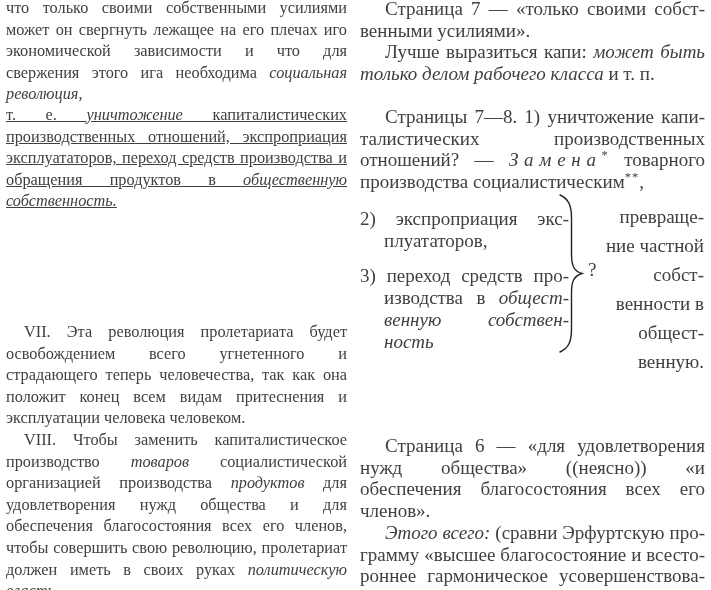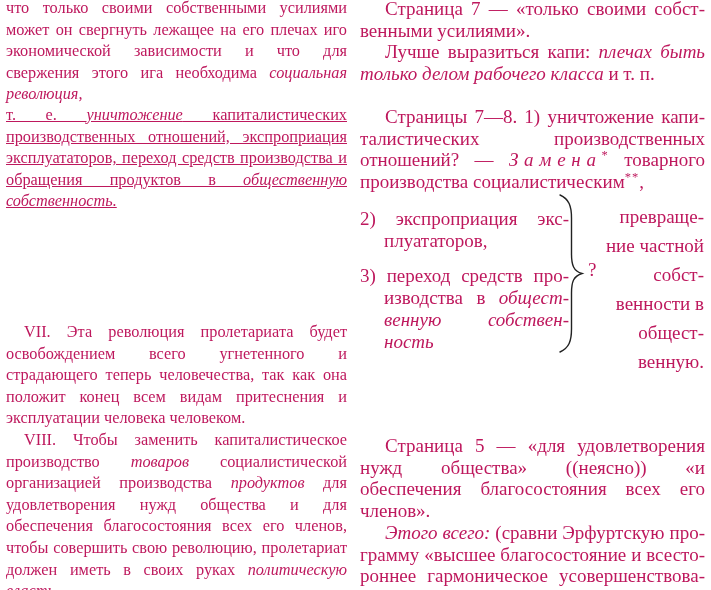--- a/index.html
+++ b/index.html
@@ -58,53 +58,53 @@
   .ann-q { position: absolute; left: 228px; top: 67px; }
   .ann-result {
     position: absolute; left: 243px; top: 10px; width: 101px;
     line-height: 29px; text-align: right;
     hyphens: manual; -webkit-hyphens: manual;
   }
 </style>
 </head>
 <body>
 
-<div class="page" style="background: rgb(255, 255, 255); color: #be185d;">
+<div class="page" style="background: rgb(255, 255, 255); color: #404040;">
 
   <section class="col-left">
     <p class="blk blk-a"><span>что только своими собственными усилиями может он свергнуть лежащее на его плечах иго экономи­ческой зависимости и что для свержения этого ига необходима </span><span class="it">социальная революция,</span></p>
     <p class="blk blk-b"><span>т. е. </span><span class="it">уничтожение</span><span> капиталистических производст­венных отношений, экспроприация эксплуатато­ров, переход средств производства и обращения продуктов в </span><span class="it">общественную собственность.</span></p>
     <div class="blk blk-cd">
       <p class="ind"><span>VII. Эта революция пролетариата будет освобо­ждением всего угнетенного и страдающего теперь человечества, так как она положит конец всем ви­дам притеснения и эксплуатации человека челове­ком.</span></p>
       <p class="ind"><span>VIII. Чтобы заменить капиталистическое произ­водство </span><span class="it">товаров</span><span> социалистической организацией производства </span><span class="it">продуктов</span><span> для удовлетворения нужд общества и для обеспечения благосостояния всех его членов, чтобы совершить свою революцию, пролетариат должен иметь в своих руках </span><span class="it">полити­ческую власть,</span></p>
     </div>
   </section>
 
   <section class="col-right">
 
     <div class="rblk rblk-1">
       <p class="rp"><span>Страница 7 — «только своими собст­венными усилиями».</span></p>
-      <p class="rp"><span>Лучше выразиться капи: </span><span class="it">плечах быть только делом рабочего класса</span><span> и т. п.</span></p>
+      <p class="rp"><span>Лучше выразиться капи: </span><span class="it">может быть только делом рабочего класса</span><span> и т. п.</span></p>
     </div>
 
     <div class="rblk rblk-2">
       <p class="rp"><span>Страницы 7—8. 1) уничтожение капи­талистических производственных отноше­ний? — </span><span class="it spaced">Замена</span><sup>*</sup><span> товарного производст­ва социалистическим</span><sup>**</sup><span>,</span></p>
     </div>
 
     <div class="ann-group">
       <div class="ann-items">
         <p class="ann-item"><span class="ann-num">2)</span> <span><span>экспроприация экс­плуататоров,</span></span></p>
         <p class="ann-item"><span class="ann-num">3)</span> <span><span>переход средств про­изводства в </span><span class="it">общест­венную собствен­ность</span></span></p>
       </div>
       <svg class="ann-brace" viewBox="0 0 30 161" aria-hidden="true">
         <path d="M 4 2 C 13 6, 15.5 13, 15.5 25 L 15.5 61 C 15.5 72, 17.5 78, 26 80.5 C 17.5 83, 15.5 89, 15.5 100 L 15.5 136 C 15.5 148, 13 155, 4 159" fill="none" stroke="#222222" stroke-width="1.4" stroke-linecap="round"></path>
       </svg>
       <span class="ann-q">?</span>
       <p class="ann-result"><span>превраще­ние част­ной собст­венности в общест­венную.</span></p>
     </div>
 
     <div class="rblk rblk-3">
-      <p class="rp"><span>Страница 5 — «для удовлетворения нужд общества» ((неясно)) «и обеспечения благосостояния всех его членов».</span></p>
+      <p class="rp"><span>Страница 6 — «для удовлетворения нужд общества» ((неясно)) «и обеспечения благосостояния всех его членов».</span></p>
       <p class="rp"><span class="it">Этого всего:</span><span> (сравни Эрфуртскую про­грамму «высшее благосостояние и всесто­роннее гармоническое усовершенствова­ние»).</span></p>
     </div>
 
   </section>
 </div>
 
 </body></html>

